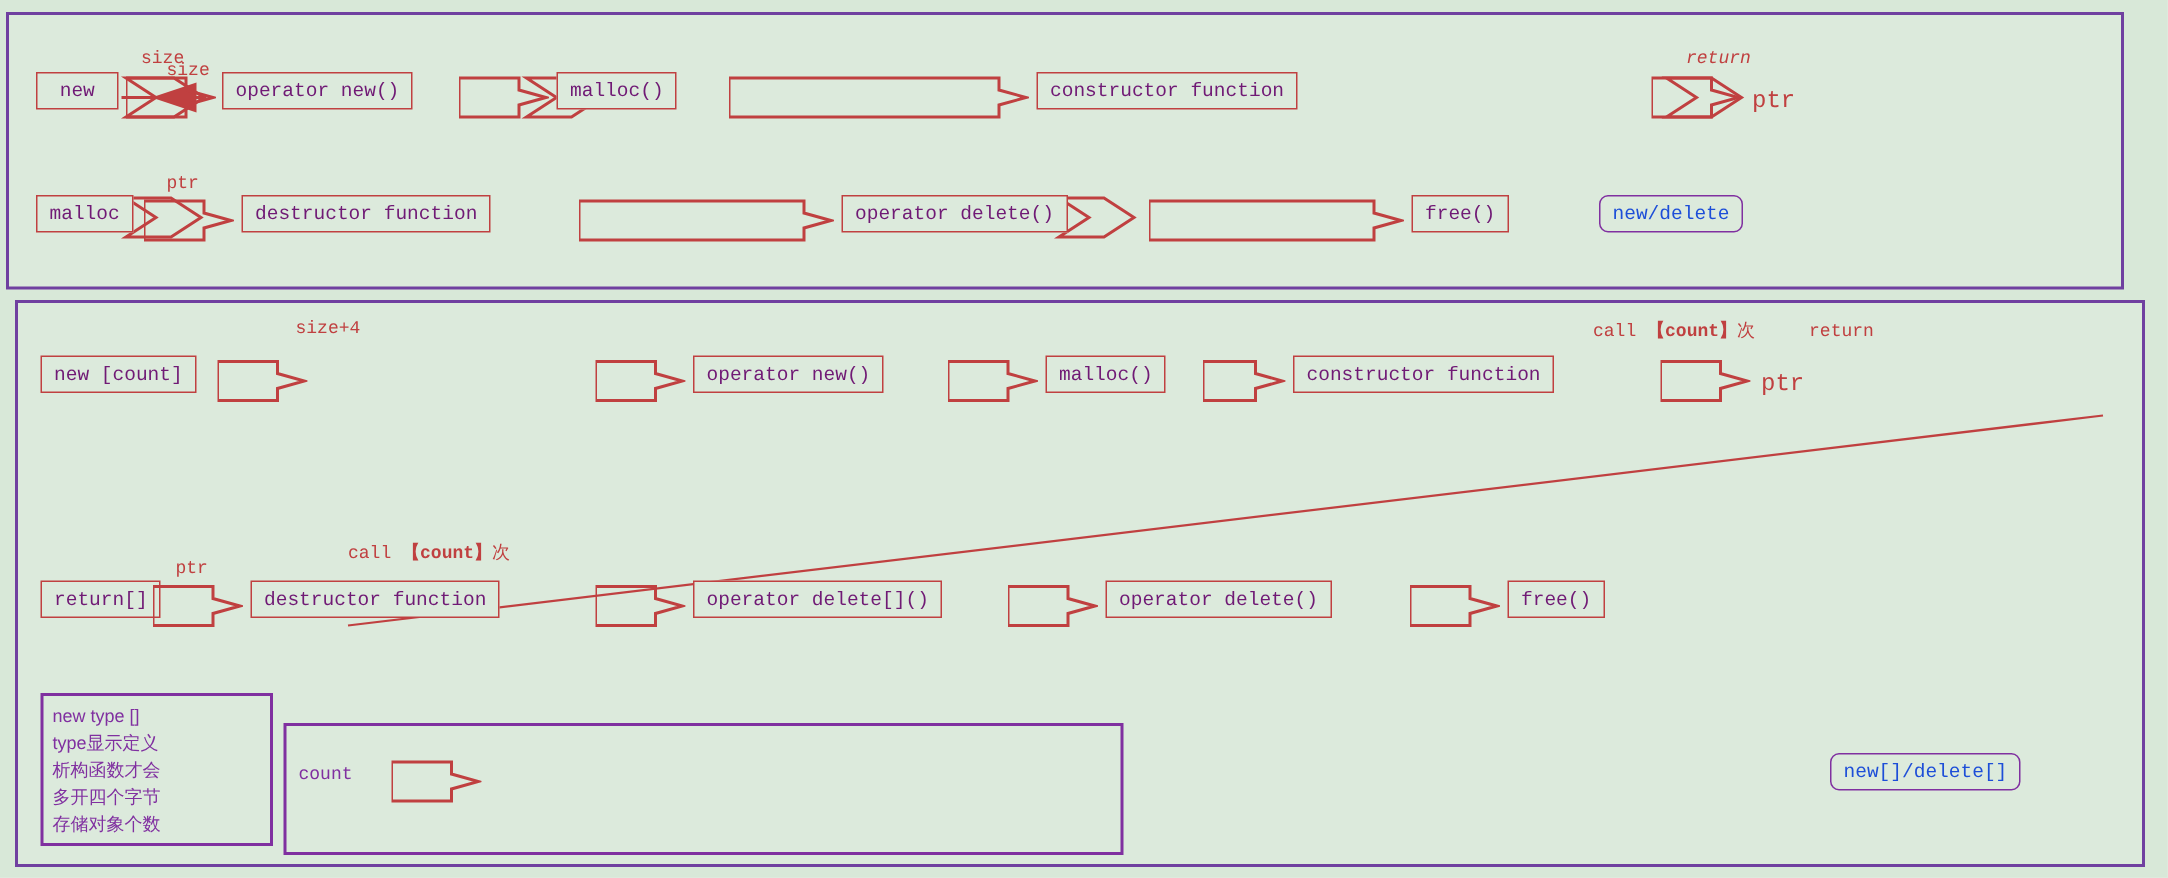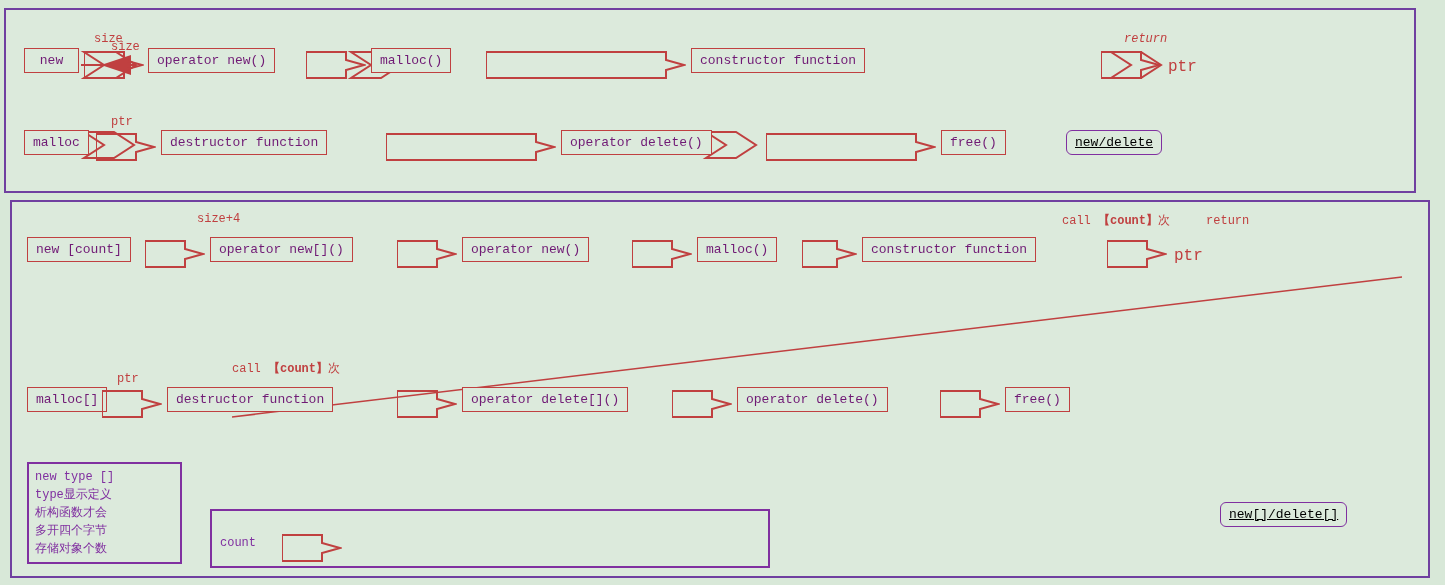--- a/index.html
+++ b/index.html
@@ -42,26 +42,25 @@
       background: #dceadc;
       color: #701a75;
       font-size: 13px;
       padding: 4px 8px;
       white-space: nowrap;
     }
     .box-purple {
       position: absolute;
       border: 1.5px solid #8030a0;
       background: #dceadc;
-      color: #000000;
+      color: #1d4ed8;
       font-size: 13px;
       padding: 4px 8px;
       white-space: nowrap;
       border-radius: 6px;
-      text-decoration: underline;
     }
     .label {
       position: absolute;
       color: #c04040;
       font-size: 12px;
       font-family: 'Courier New', monospace;
     }
     
     .arrows-svg {
       position: absolute;
@@ -72,21 +71,21 @@
       pointer-events: none;
     }
     .note-box {
       position: absolute;
       border: 2px solid #8030a0;
       background: #dceadc;
       color: #8030a0;
       font-size: 12px;
       padding: 4px 6px;
       line-height: 1.5;
-      font-family: Liberation Mono, monospace;
+      font-family: Liberation Sans, sans-serif;
     }
     .count-section {
       position: absolute;
       border: 2px solid #8030a0;
       background: #dceadc;
     }
   </style>
 </head>
 <body>
 
@@ -183,21 +182,20 @@
     <span class="label" style="left:1050px; top:10px;">
       call <span style="font-weight:bold;">【count】</span>次 &nbsp;&nbsp;&nbsp; return
     </span>
 
     <div class="box" style="left:15px; top:35px;">new [count]</div>
 
     <svg style="position:absolute; left:133px; top:35px; width:60px; height:34px;">
       <polygon points="0,4 40,4 40,12 58,17 40,22 40,30 0,30" fill="none" stroke="#c04040" stroke-width="2"></polygon>
     </svg>
 
-    <div class="box" style="left:198px; top:35px;">operator new[]()</div>
 
     <svg style="position:absolute; left:385px; top:35px; width:60px; height:34px;">
       <polygon points="0,4 40,4 40,12 58,17 40,22 40,30 0,30" fill="none" stroke="#c04040" stroke-width="2"></polygon>
     </svg>
 
     <div class="box" style="left:450px; top:35px;">operator new()</div>
 
     <svg style="position:absolute; left:620px; top:35px; width:60px; height:34px;">
       <polygon points="0,4 40,4 40,12 58,17 40,22 40,30 0,30" fill="none" stroke="#c04040" stroke-width="2"></polygon>
     </svg>
@@ -215,21 +213,21 @@
     </svg>
 
     <span class="label" style="left:1162px; top:45px; font-size:16px;">ptr</span>
 
     <span class="label" style="left:105px; top:170px;">ptr</span>
 
     <span class="label" style="left:220px; top:158px;">
       call <span style="font-weight:bold;">【count】</span>次
     </span>
 
-    <div class="box" style="left:15px; top:185px;">malloc[]</div>
+    <div class="box" style="left:15px; top:185px;">return[]</div>
 
     <svg style="position:absolute; left:90px; top:185px; width:60px; height:34px;">
       <polygon points="0,4 40,4 40,12 58,17 40,22 40,30 0,30" fill="none" stroke="#c04040" stroke-width="2"></polygon>
     </svg>
 
     <div class="box" style="left:155px; top:185px;">destructor function</div>
 
     <svg style="position:absolute; left:385px; top:185px; width:60px; height:34px;">
       <polygon points="0,4 40,4 40,12 58,17 40,22 40,30 0,30" fill="none" stroke="#c04040" stroke-width="2"></polygon>
     </svg>
@@ -249,21 +247,21 @@
     <div class="box" style="left:993px; top:185px;">free()</div>
 
     <div class="note-box" style="left:15px; top:260px; width:155px;">
       <div>new type []</div>
       <div>type显示定义</div>
       <div>析构函数才会</div>
       <div>多开四个字节</div>
       <div>存储对象个数</div>
     </div>
 
-    <div class="count-section" style="left:198px; top:280px; width:560px; height:59px;margin-top:27px;">
+    <div class="count-section" style="left:177px; top:280px; width:560px; height:88px;">
 
       <span class="label" style="left:8px; top:25px; color:#8030a0;">count</span>
 
       <svg style="position:absolute; left:70px; top:20px; width:60px; height:34px;">
         <polygon points="0,4 40,4 40,12 58,17 40,22 40,30 0,30" fill="none" stroke="#c04040" stroke-width="2"></polygon>
       </svg>
     </div>
 
     <div class="box-purple" style="left:1180px; top:300px;margin-left:28px;">new[]/delete[]</div>
 

